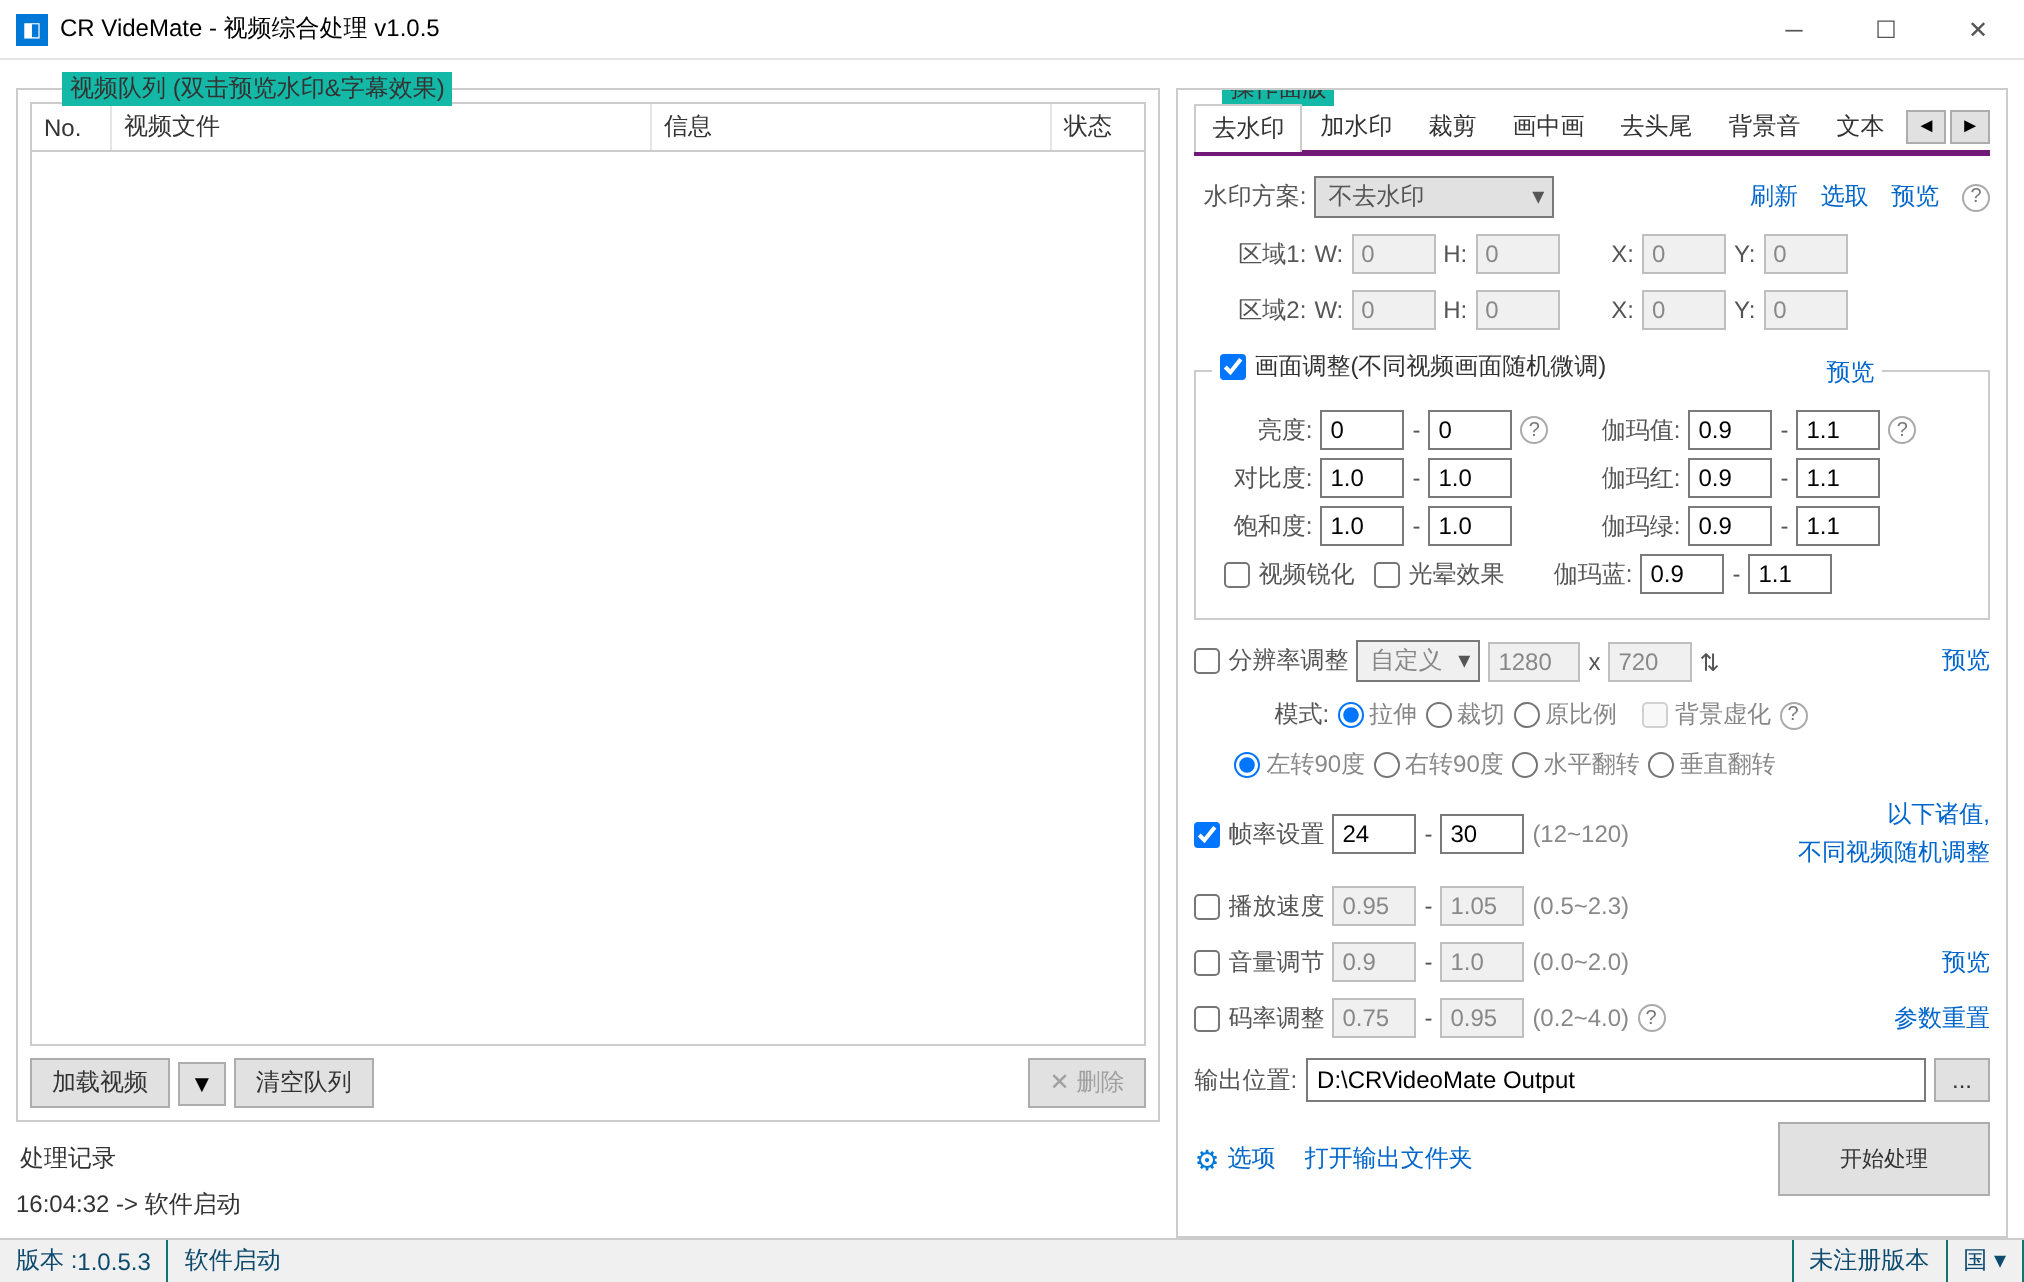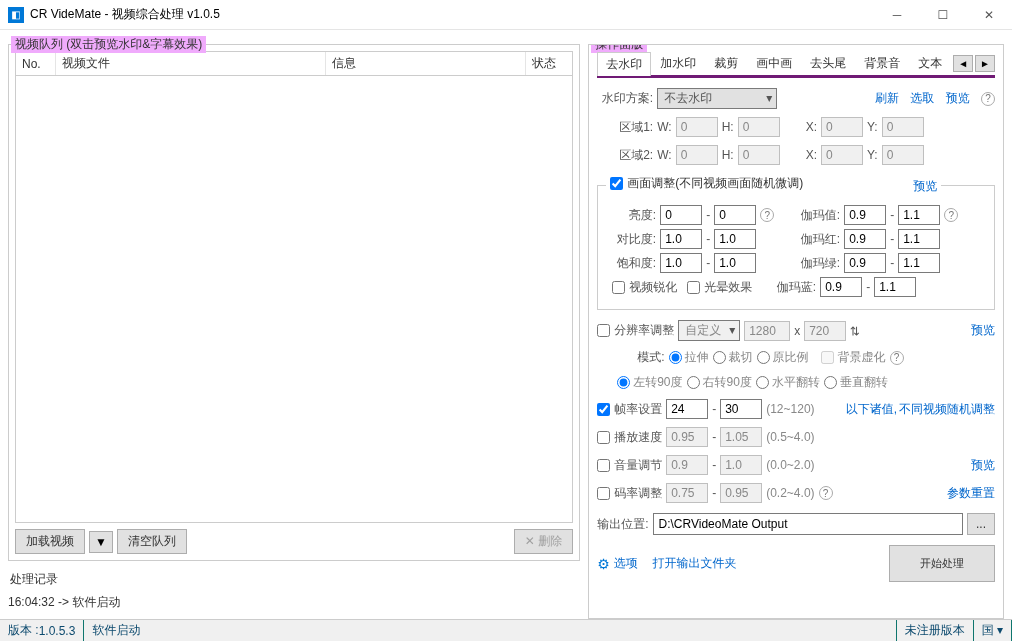--- a/index.html
+++ b/index.html
@@ -6,21 +6,21 @@
 body{background:#fff;width:1012px;height:641px;overflow:hidden;display:flex;flex-direction:column}
 .titlebar{height:30px;display:flex;align-items:center;padding:0 0 0 8px;border-bottom:1px solid #e5e5e5}
 .titlebar .appicon{width:16px;height:16px;background:#0078d7;margin-right:6px;display:flex;align-items:center;justify-content:center;color:#fff;font-size:10px}
 .titlebar .title{flex:1;color:#000}
 .winbtns{display:flex}
 .winbtn{width:46px;height:30px;display:flex;align-items:center;justify-content:center;color:#555}
 .main{flex:1;display:flex;padding:4px 8px 0 8px;gap:8px;min-height:0}
 .leftcol{width:620px;display:flex;flex-direction:column}
 .rightcol{flex:1;display:flex;flex-direction:column}
 .group{border:1px solid #ccc;margin-top:10px;padding:8px;position:relative}
-.group>.legend{position:absolute;top:-9px;left:2px;background:#f0abfc;padding:0 4px;color:#333}
+.group>.legend{position:absolute;top:-9px;left:22px;background:#14b8a6;padding:0 4px;color:#333}
 .table-head{display:flex;background:#fff;border:1px solid #ccc;border-bottom:none;height:24px;align-items:center}
 .table-head>div{padding:0 6px;color:#333;border-right:1px solid #e5e5e5;height:100%;display:flex;align-items:center}
 .table-body{border:1px solid #ccc;flex:1;background:#fff}
 .btnrow{display:flex;align-items:center;gap:4px;margin-top:6px}
 .btn{border:1px solid #adadad;background:#e1e1e1;padding:3px 10px;color:#333;cursor:pointer}
 .btn.disabled{color:#a0a0a0;cursor:default}
 .dropdown-arrow{border:1px solid #adadad;background:#e1e1e1;padding:3px 5px;cursor:pointer}
 .tabs{display:flex;border-bottom:3px solid #701a75;margin-bottom:6px}
 .tab{padding:3px 8px;border:1px solid transparent;border-bottom:none;cursor:pointer;color:#333;white-space:nowrap}
 .tab.active{border-color:#ccc;background:#fff;position:relative;top:1px}
@@ -46,21 +46,21 @@
 .gear{color:#0078d7;font-size:14px}
 .swap{transform:rotate(90deg);display:inline-block;color:#555}
 fieldset.subbox{border:1px solid #ccc;padding:6px 8px 8px 8px;margin:6px 0;position:relative}
 fieldset.subbox>legend{padding:0 4px;color:#333}
 .rightpanel{border:1px solid #ccc;padding:6px 8px;flex:1;display:flex;flex-direction:column;min-height:0;overflow:hidden}
 .col-no{width:40px}
 .col-file{width:270px}
 .col-info{width:200px}
 .col-status{flex:1;border-right:none!important}
 .logarea{margin-top:4px}
-.sidecol{display:flex;flex-direction:row;gap:2px}
+.sidecol{display:flex;flex-direction:column;gap:2px}
 </style>
 </head>
 <body>
 
 <div class="titlebar">
   <div class="appicon">◧</div>
   <div class="title">CR VideMate - 视频综合处理 v1.0.5</div>
   <div class="winbtns">
     <div class="winbtn">─</div>
     <div class="winbtn">☐</div>
@@ -272,21 +272,21 @@
       </div>
 
       <div class="formrow">
         <label class="chk">
             <input type="checkbox" style="">
             <span>播放速度</span>
           </label>
         <input class="inp dis" value="0.95" style="">
           <span class="range-dash">-</span>
           <input class="inp dis" value="1.05" style="">
-        <span style="color:#888">(0.5~4.0)</span>
+        <span style="color:#888">(0.5~2.3)</span>
       </div>
 
       <div class="formrow">
         <label class="chk">
             <input type="checkbox" style="">
             <span>音量调节</span>
           </label>
         <input class="inp dis" value="0.9" style="">
           <span class="range-dash">-</span>
           <input class="inp dis" value="1.0" style="">

